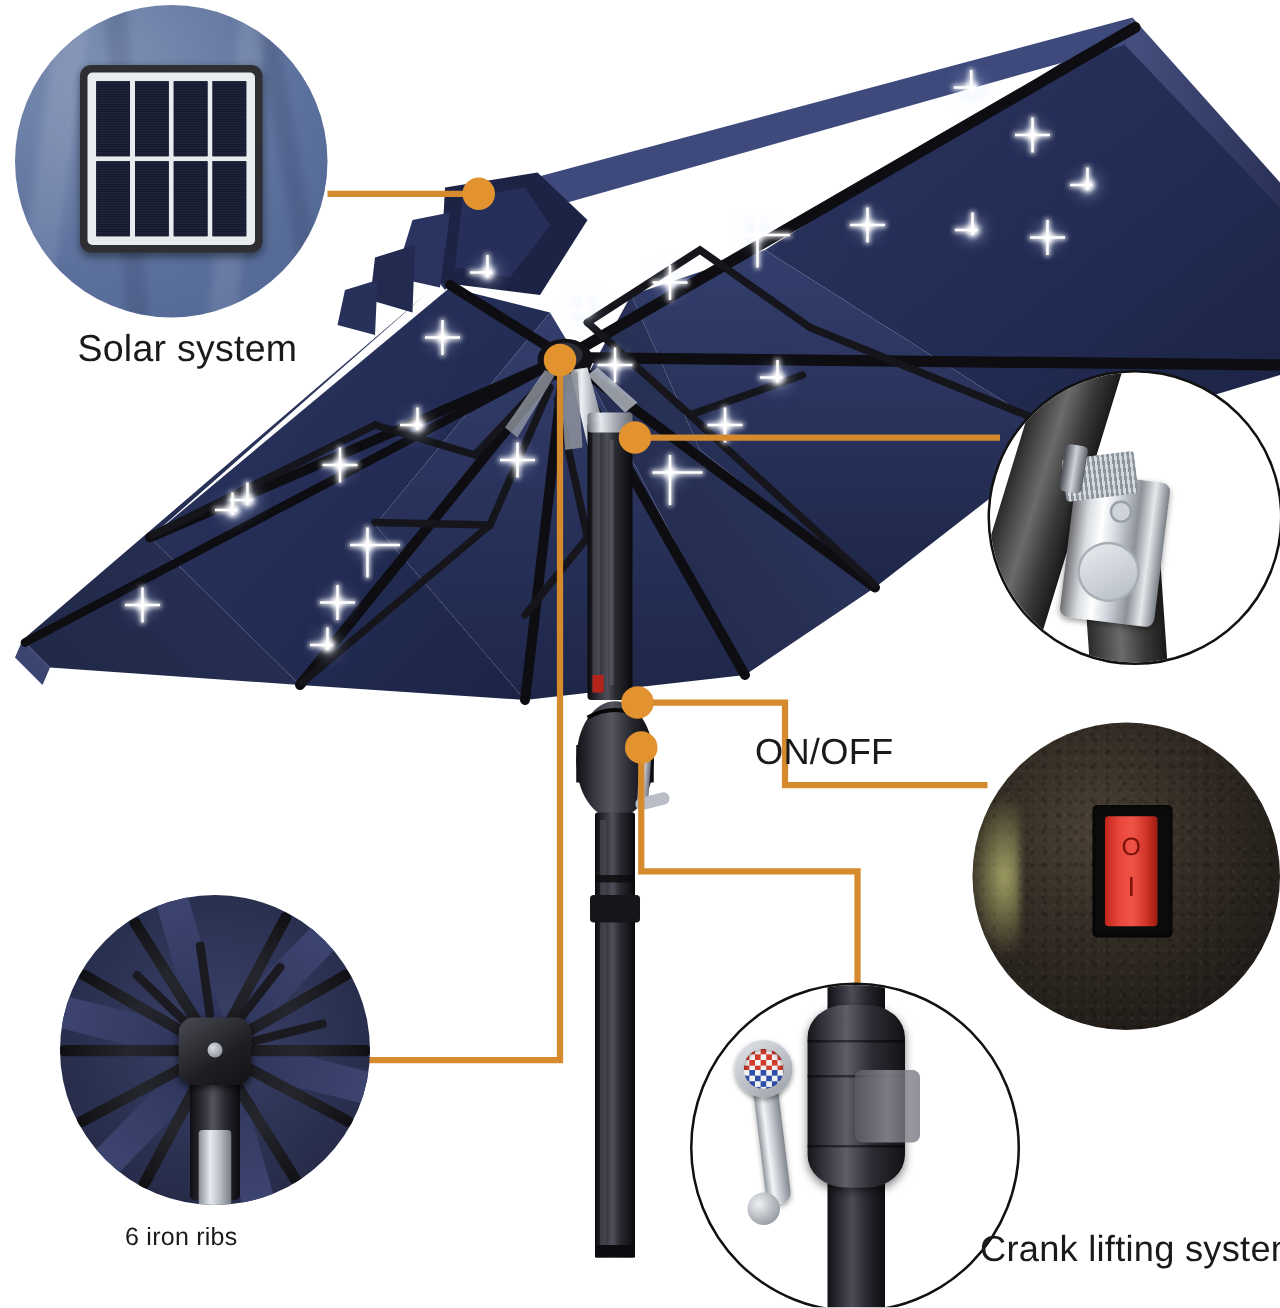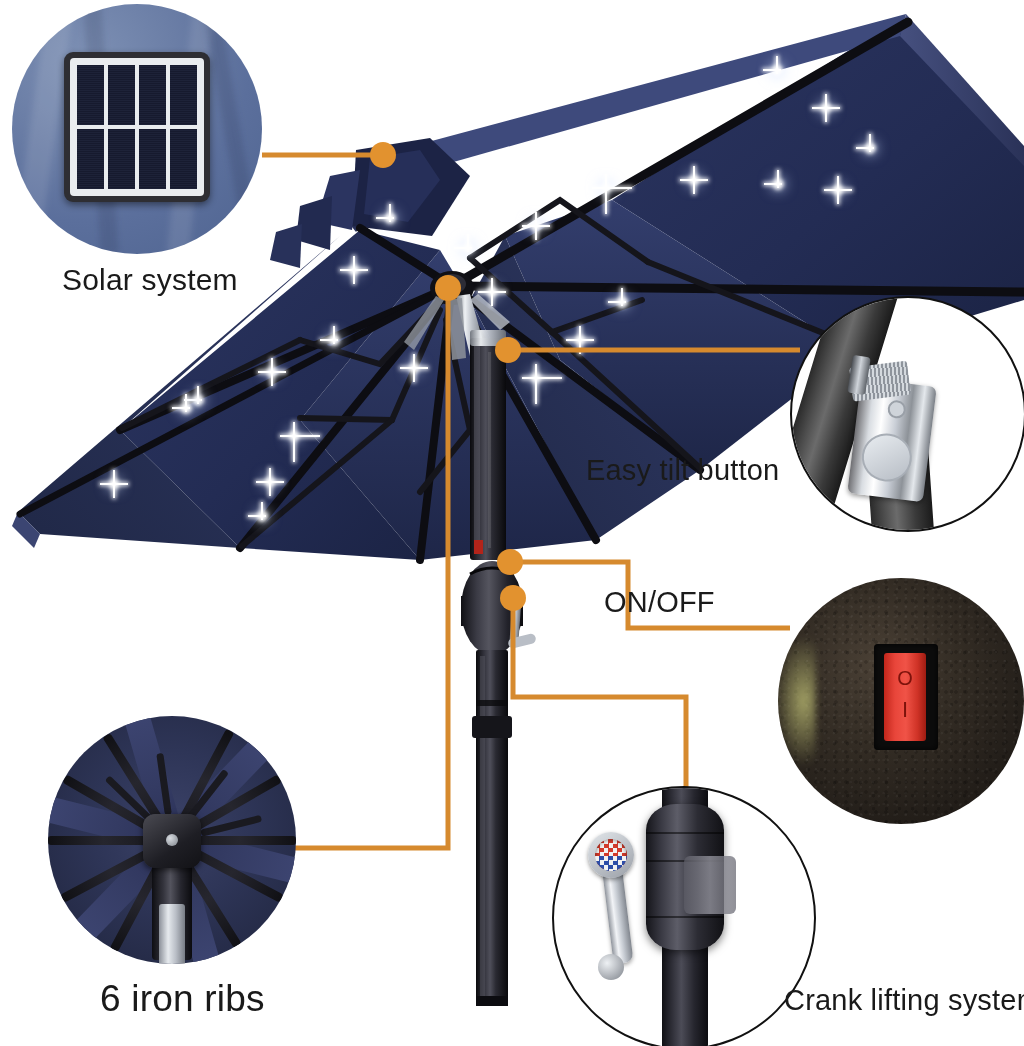--- a/index.html
+++ b/index.html
@@ -23,21 +23,21 @@
     position:absolute;
     font-family:"Liberation Sans", sans-serif;
     color:#1a1a1a;
     white-space:nowrap;
     letter-spacing:0.2px;
     line-height:1;
   }
   #label-solar{left:62px;  top:265px; font-size:30px;}
   #label-tilt{ left:586px; top:456px; font-size:29px;}
   #label-onoff{left:604px; top:588px; font-size:29px;}
-  #label-ribs{ left:100px; top:980px; font-size:37px;}
+  #label-ribs{ left:100px; top:980px; font-size:20px;}
   #label-crank{left:784px; top:986px; font-size:29px;}
 
   
   .circle-shot{
     position:absolute;
     border-radius:50%;
     overflow:hidden;
   }
   .ring{border:2px solid #111111;}
 
@@ -482,21 +482,20 @@
   <div class="circle-shot ring" id="shot-tilt">
     <div class="pole-diag"></div>
     <div class="pole-diag lower"></div>
     <div class="chrome-joint">
       <div class="chrome-knurl"></div>
       <div class="tilt-screw"></div>
       <div class="tilt-btn-oval"></div>
     </div>
     <div class="tilt-latch"></div>
   </div>
-  <div class="callout-label" id="label-tilt">Easy tilt button</div>
 
   <div class="circle-shot" id="shot-onoff">
     <div class="leather-tex"></div>
     <div class="olive-glow"></div>
     <div class="switch-housing">
       <div class="rocker">
         <div class="rocker-o">O</div>
         <div class="rocker-i">I</div>
       </div>
     </div>

